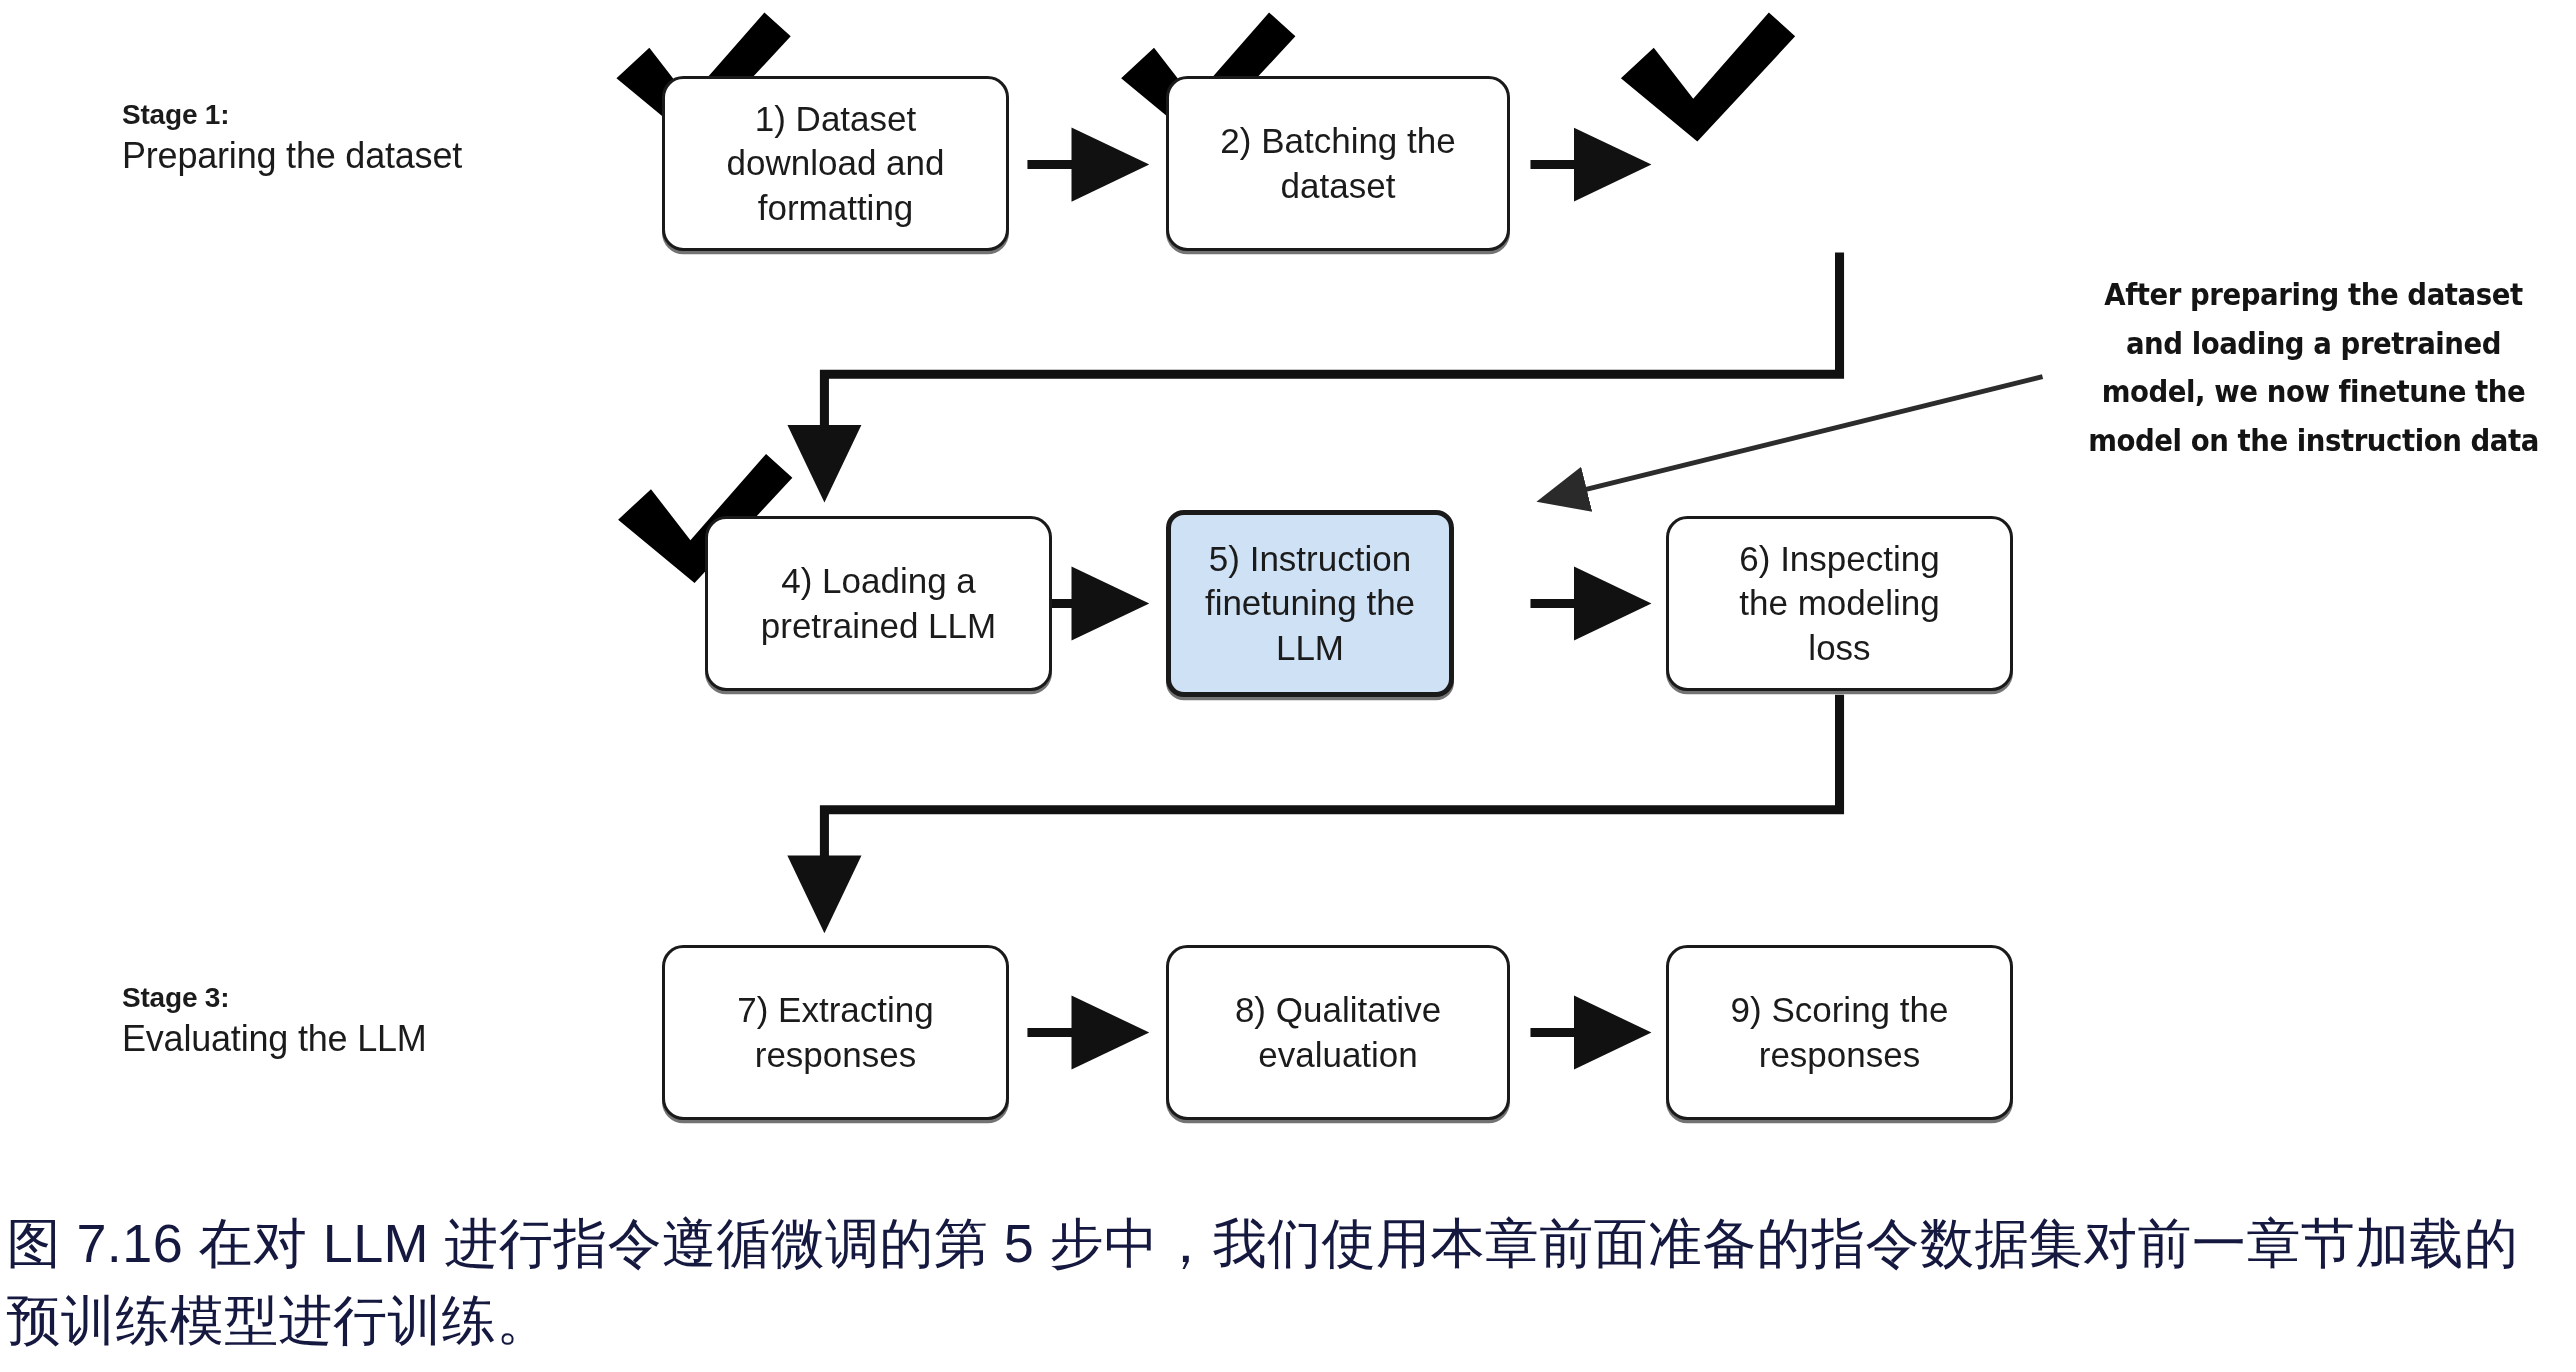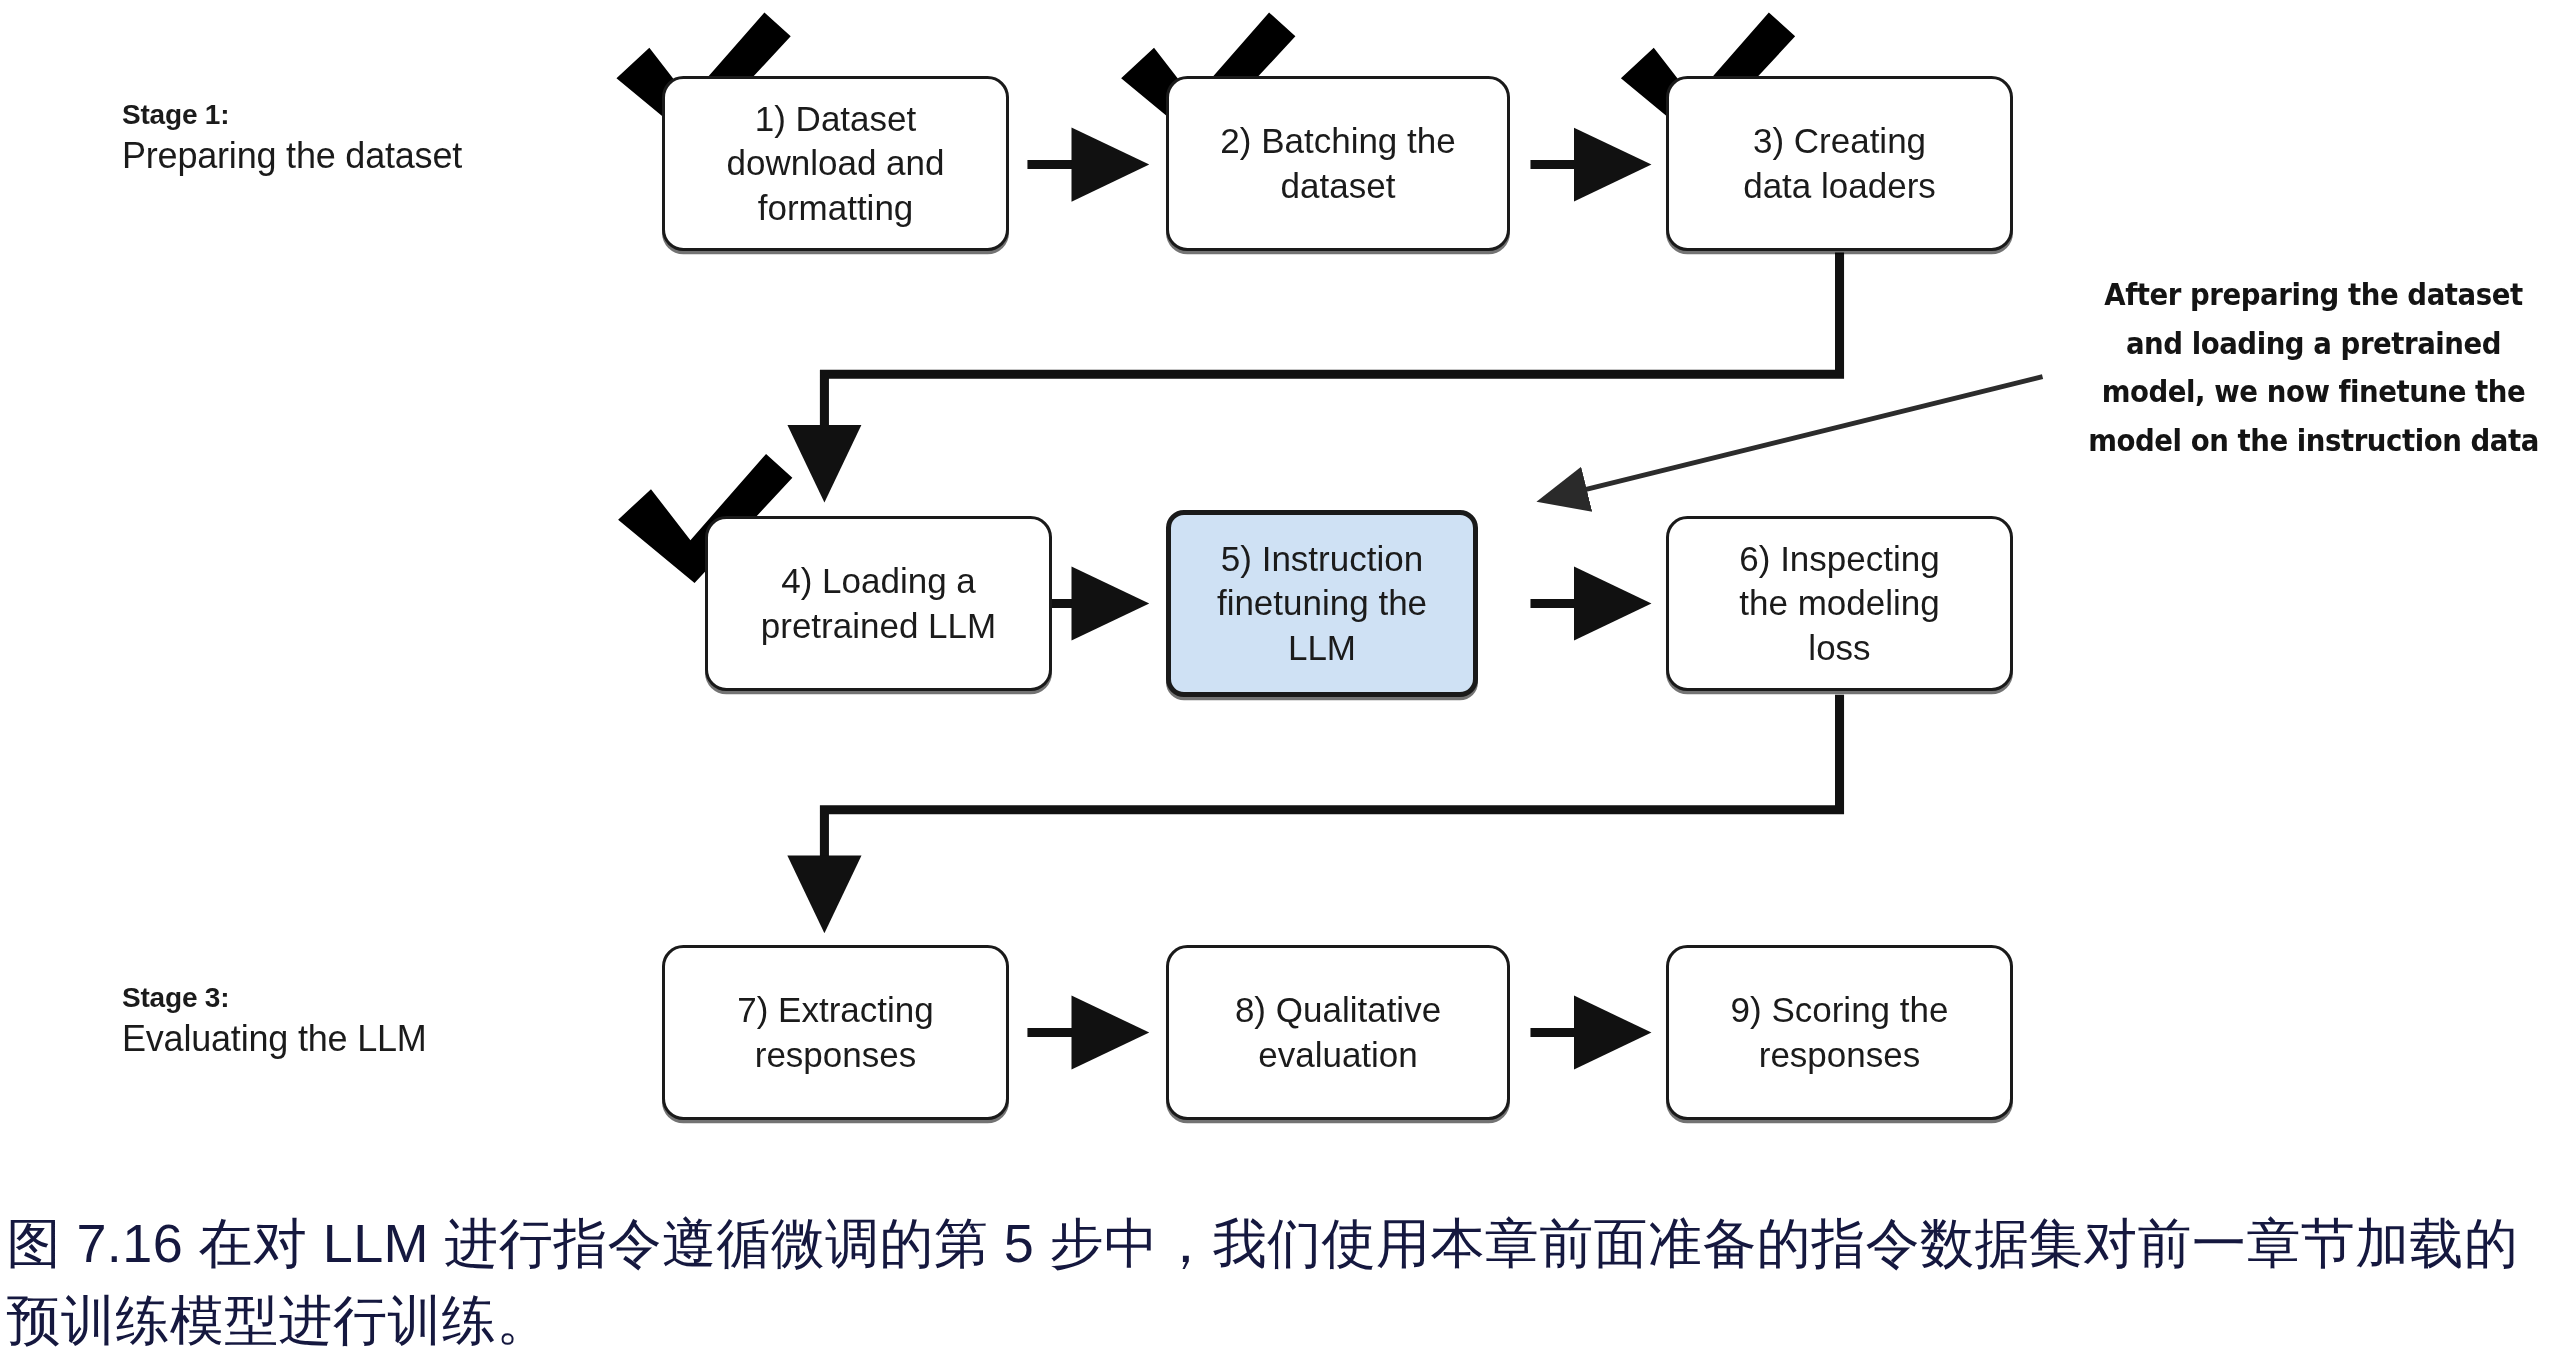--- a/index.html
+++ b/index.html
@@ -74,21 +74,21 @@
     border-radius: 18px;
   }
   .flow-box .box-text { display: block; white-space: pre-line; }
 
   
   #box-1 { left: 662px;  top: 76px;  width: 347px; height: 175px; }
   #box-2 { left: 1166px; top: 76px;  width: 344px; height: 175px; }
   #box-3 { left: 1666px; top: 76px;  width: 347px; height: 175px; }
 
   #box-4 { left: 662px;  top: 516px; width: 347px; height: 175px; margin-left: 43px; }
-  #box-5 { left: 1166px; top: 510px; width: 312px; height: 187px; }
+  #box-5 { left: 1166px; top: 510px; width: 288px; height: 187px; }
   #box-6 { left: 1666px; top: 516px; width: 347px; height: 175px; }
 
   #box-7 { left: 662px;  top: 945px; width: 347px; height: 175px; }
   #box-8 { left: 1166px; top: 945px; width: 344px; height: 175px; }
   #box-9 { left: 1666px; top: 945px; width: 347px; height: 175px; }
 
   
   #annotation-note {
     position: absolute;
     left: 2057px;
@@ -193,24 +193,20 @@
 
   <div class="flow-box" id="box-1">
     <span class="box-text">1) Dataset
 download and
 formatting</span>
   </div>
   <div class="flow-box" id="box-2">
     <span class="box-text">2) Batching the
 dataset</span>
   </div>
-  <div class="flow-box" id="box-3">
-    <span class="box-text">3) Creating
-data loaders</span>
-  </div>
 
   <div class="flow-box" id="box-4">
     <span class="box-text">4) Loading a
 pretrained LLM</span>
   </div>
   <div class="flow-box highlight" id="box-5">
     <span class="box-text">5) Instruction
 finetuning the
 LLM</span>
   </div>

